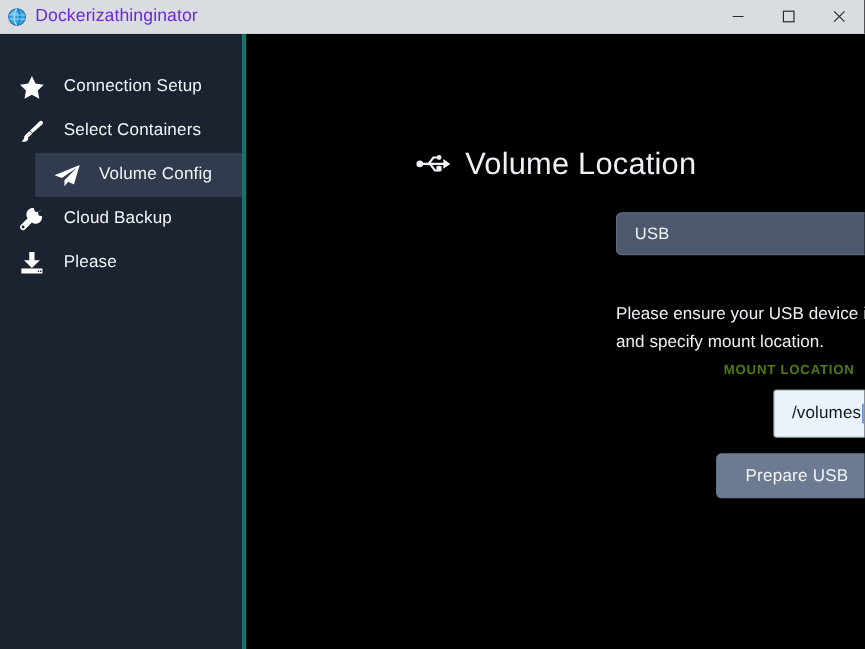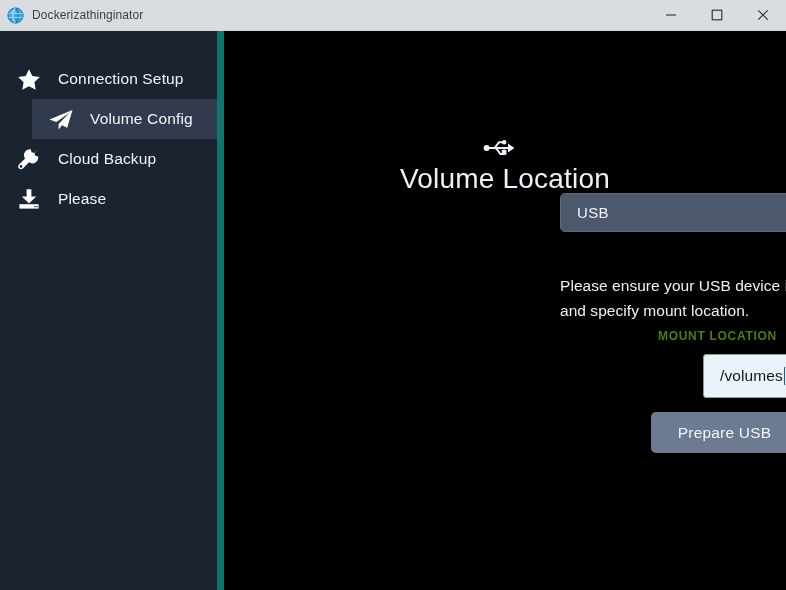--- a/index.html
+++ b/index.html
@@ -39,22 +39,22 @@
     min-width: 0;
   }
   #app-icon {
     width: 17px;
     height: 17px;
     margin-right: 8px;
     flex: 0 0 auto;
     display: block;
   }
   #app-title {
-    font-size: 12px;
-    color: #404040;
+    font-size: 16px;
+    color: #6d28d9;
     white-space: nowrap;
     letter-spacing: 0.1px;
   }
   .win-btn {
     width: 46px;
     height: 30px;
     display: flex;
     align-items: center;
     justify-content: center;
     flex: 0 0 auto;
@@ -67,21 +67,21 @@
     display: flex;
     min-height: 0;
     background: #000;
   }
 
   
   #sidebar {
     width: 224px;
     min-width: 224px;
     background: #1b2230;
-    border-right: 7px solid #0f766e;
+    border-right: 4px solid #0f766e;
     display: flex;
     flex-direction: column;
     padding-top: 28px;
     box-sizing: border-box;
   }
   .nav-item {
     height: 40px;
     display: flex;
     align-items: center;
     padding-left: 14px;
@@ -118,21 +118,20 @@
   }
 
   #page-heading {
     position: absolute;
     left: 0;
     right: 0;
     top: 102px;
     display: flex;
     align-items: center;
     justify-content: center;
-    flex-direction: column;
   }
   #usb-heading-icon {
     margin-right: 12px;
     display: block;
   }
   #page-heading-text {
     font-size: 28px;
     color: #eef1f6;
     font-weight: 400;
     letter-spacing: 0.2px;
@@ -267,20 +266,29 @@
 
       <div class="nav-item">
         <span class="nav-icon">
           <svg width="24" height="23" viewBox="0 0 24 23">
             <path d="M12 1.2 L15.3 8 L22.8 9 L17.4 14.3 L18.7 21.7 L12 18.2 L5.3 21.7 L6.6 14.3 L1.2 9 L8.7 8 Z" fill="#ffffff"></path>
           </svg>
         </span>
         <span class="nav-label">Connection Setup</span>
       </div>
 
+      <div class="nav-item">
+        <span class="nav-icon">
+          <svg width="24" height="23" viewBox="0 0 24 23">
+            <path d="M21.6 2.4 C22.4 3.3 22.3 4.3 21.3 5.2 L12.6 12.9 L10.4 10.6 L18.6 2.6 C19.6 1.7 20.8 1.6 21.6 2.4 Z" fill="#ffffff"></path>
+            <path d="M10.0 11.1 L12.3 13.4 L10.2 15.6 C9.6 16.2 9.0 16.4 8.4 16.6 C9.0 17.6 8.8 18.9 7.9 19.8 C6.6 21.1 4.4 21.2 2.5 20.4 C3.9 19.9 4.5 19.0 4.7 17.9 C4.9 16.6 5.4 15.3 6.5 14.3 Z" fill="#ffffff"></path>
+          </svg>
+        </span>
+        <span class="nav-label">Select Containers</span>
+      </div>
 
       <div class="nav-item active">
         <span class="nav-icon">
           <svg width="26" height="23" viewBox="0 0 26 23">
             <path d="M24.5 2.0 L1.5 11.4 L8.3 13.9 L21.8 4.4 L10.6 15.9 L10.6 21.4 L14.0 17.3 L19.2 19.8 Z" fill="#ffffff"></path>
           </svg>
         </span>
         <span class="nav-label">Volume Config</span>
       </div>
 

